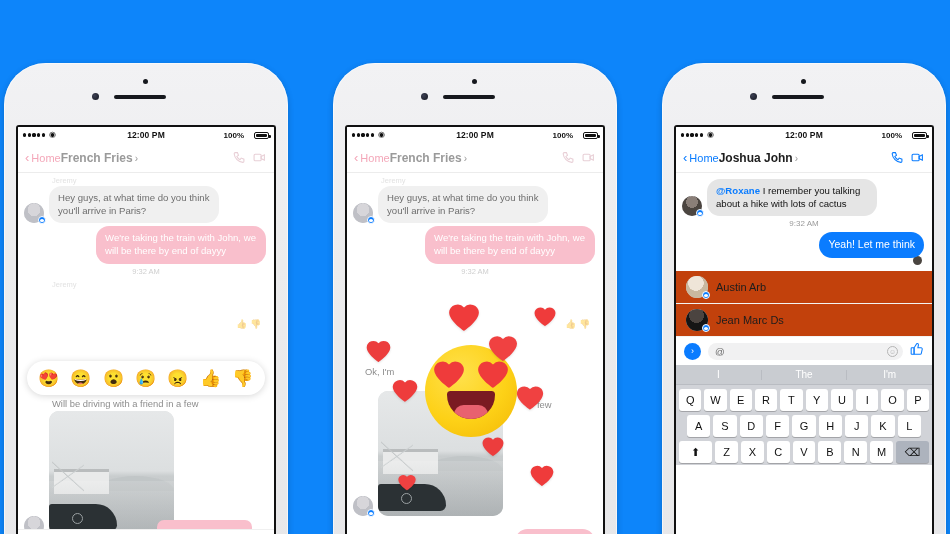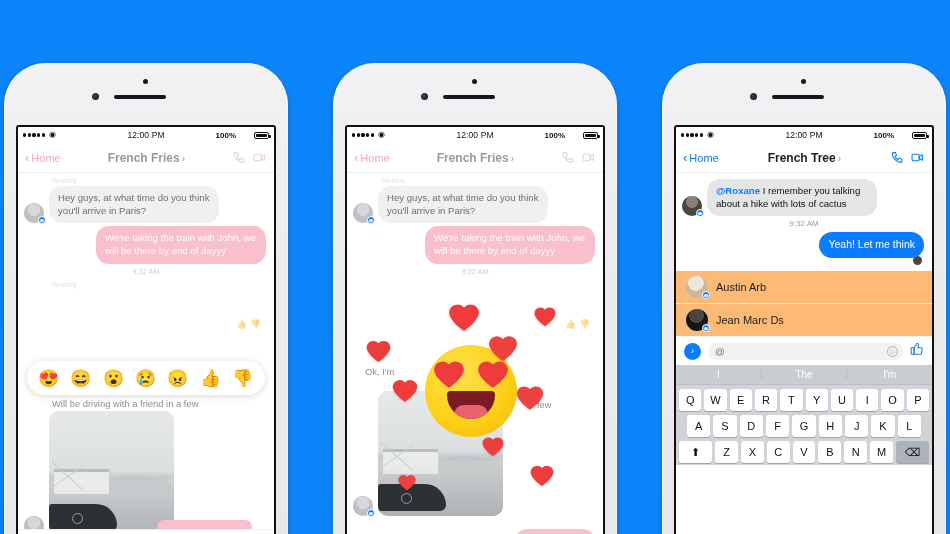--- a/index.html
+++ b/index.html
@@ -55,35 +55,35 @@
   
   .statusbar {
     height: 16px; display:flex; align-items:center;
     padding: 0 5px; font-size: 8.5px; color:#111;
     background:#fff;
   }
   .sb-left { display:flex; align-items:center; gap:2px; flex:1; }
   .dots { display:flex; gap:1.5px; align-items:center; }
   .dots i { width:3.2px; height:3.2px; border-radius:50%; background:#111; display:block; }
   .wifi { font-size:8px; line-height:1; margin-left:2px; }
-  .sb-time { flex:1; text-align:center; font-size:8.5px; font-weight:400; letter-spacing:.1px; }
-  .sb-right { flex:1; display:flex; align-items:center; justify-content:flex-end; gap:18px; font-size:8px; font-weight:600;}
+  .sb-time { flex:1; text-align:center; font-size:8.5px; font-weight:700; letter-spacing:.1px; }
+  .sb-right { flex:1; display:flex; align-items:center; justify-content:flex-end; gap:10px; font-size:8px; font-weight:600;}
   .batt { width:15px; height:7px; border:1px solid #111; border-radius:2px; position:relative; }
   .batt::after{content:"";position:absolute;right:-3px;top:2px;width:1.6px;height:3px;background:#111;border-radius:0 1px 1px 0;}
   .batt i { position:absolute; inset:1px; background:#111; border-radius:1px; display:block; }
 
   
   .navbar {
     height: 30px; display:flex; align-items:center; padding:0 7px;
     background:#fff; border-bottom:1px solid #ececec;
   }
   .nav-back { display:flex; align-items:center; gap:2px; flex:0 0 auto; font-size:11px; }
   .chev { font-size:13px; line-height:1; }
   .nav-title {
-    flex:1; text-align:center; font-size:12px; font-weight:700; color:#222;
+    flex:1; font-size:12px; font-weight:700; color:#222;
     white-space:nowrap; overflow:hidden;
   }
   .nav-title .arrow { font-weight:400; color:#999; font-size:10px; margin-left:2px;}
   .nav-icons { flex:0 0 auto; display:flex; gap:7px; align-items:center; }
   .nav-icons svg { display:block; }
 
   
   .faded .nav-back { color:#f4a7b9; }
   .faded .nav-title { color:#9a9a9a; }
   
@@ -212,21 +212,21 @@
   }
   .bigemoji .tongue {
     position:absolute; left:14%; bottom:0; width:72%; height:48%;
     background:#e8616f; border-radius:40px 40px 18px 18px;
   }
   .bigemoji .eye { position:absolute; top:14%; }
   .bigemoji .eye.l { left:8%; }
   .bigemoji .eye.r { right:8%; }
 
   
-  .contacts { background:#fdba74; }
+  .contacts { background:#c2410c; }
   .contact {
     display:flex; align-items:center; gap:8px;
     padding:5px 10px; border-bottom:1px solid #f3f3f3;
   }
   .contact .name { font-size:11px; color:#1d1d1d; }
   .contact .avatar { width:22px; height:22px; margin-right:0; }
 
   
   .inputbar {
     display:flex; align-items:center; gap:7px; padding:5px 8px;
@@ -570,21 +570,21 @@
             </span>
         </div>
       </div>
 
       <div class="navbar">
         <div class="nav-back">
           <span class="chev">‹</span>
           <span>Home</span>
         </div>
         <div class="nav-title">
-          <span>French Tree</span><span class="arrow">›</span>
+          <span>Joshua John</span><span class="arrow">›</span>
         </div>
         <div class="nav-icons">
           <span>
             <svg width="13" height="13" viewBox="0 0 24 24" fill="none" stroke="#0a7cff" stroke-width="2">
                 <path d="M6 3h4l2 5-3 2a12 12 0 006 6l2-3 5 2v4a2 2 0 01-2 2A18 18 0 014 5a2 2 0 012-2z"></path>
               </svg>
           </span>
           <span>
             <svg width="15" height="13" viewBox="0 0 24 24" fill="none" stroke="#0a7cff" stroke-width="2">
                 <rect x="2" y="6" width="13" height="12" rx="2"></rect>

